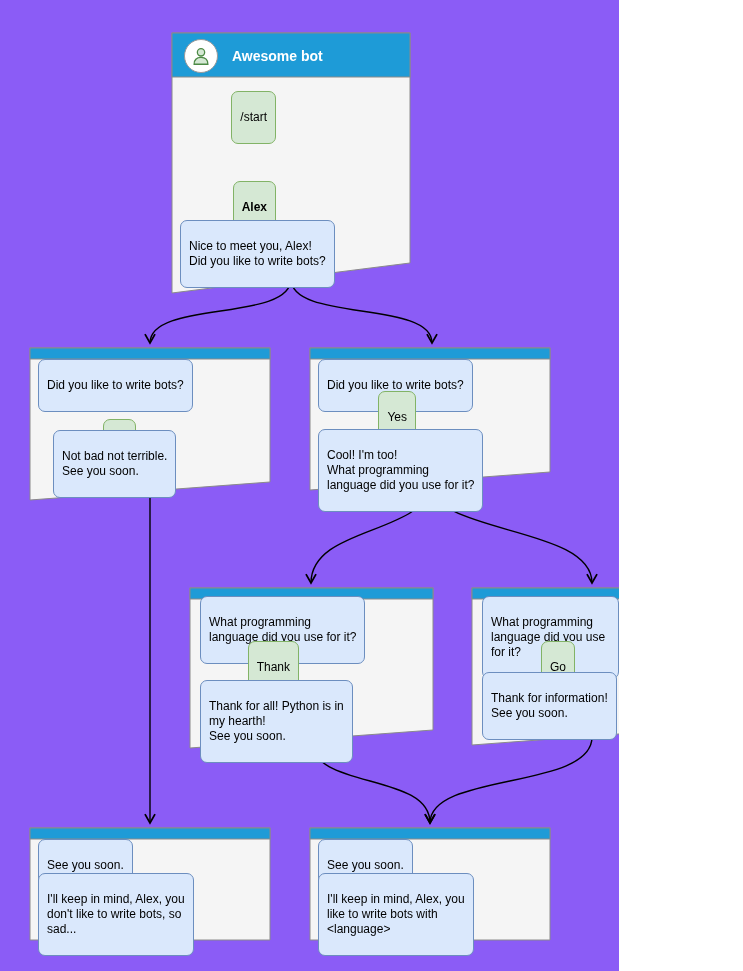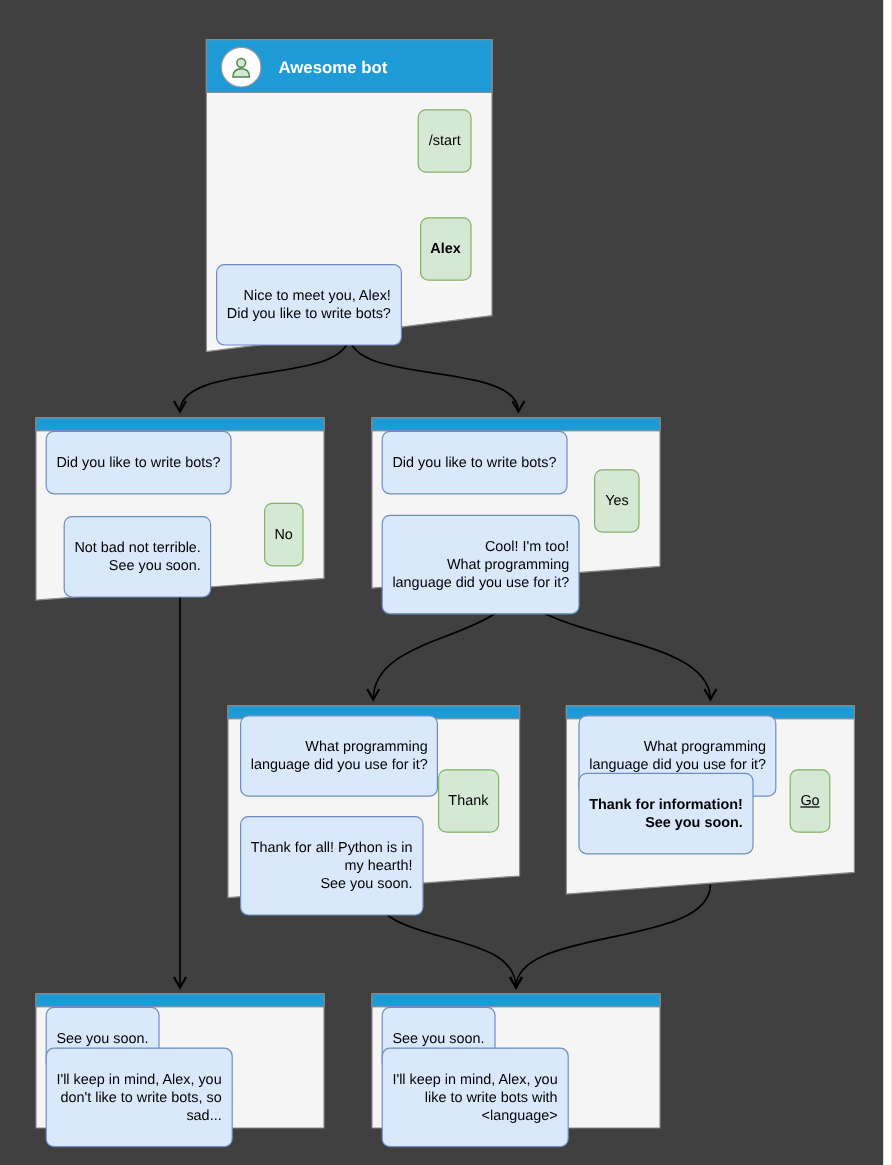--- a/index.html
+++ b/index.html
@@ -1,23 +1,22 @@
 <!DOCTYPE html>
 <html style="--header-blue: #1e9bd7; --window-bg: #f5f5f5; --window-border: #8a8a8a; --bot-bg: #dae8fc; --bot-border: #6c8ebf; --user-bg: #d5e8d4; --user-border: #82b366; --arrow-color: #000000;"><head>
 <meta charset="utf-8">
 <style>
   * { margin: 0; padding: 0; box-sizing: border-box; }
   html, body { background: #ffffff; font-family: "Liberation Sans", sans-serif; }
   #canvas {
     position: relative;
-    width: 736px;
+    width: 619px;
     height: 971px;
-    background: #404040;
+    background: #8b5cf6;
     overflow: hidden;
-    text-align: right;
   }
   #shapes-layer {
     position: absolute;
     left: 0; top: 0;
     width: 743px; height: 971px;
   }
   .window-poly { fill: var(--window-bg, #f5f5f5); stroke: var(--window-border, #8a8a8a); stroke-width: 1; }
   .header-rect { fill: var(--header-blue, #1e9bd7); stroke: var(--window-border, #8a8a8a); stroke-width: 1; }
   .flow-arrow { fill: none; stroke: var(--arrow-color, #000000); stroke-width: 1.4; }
 
@@ -130,21 +129,21 @@
   <div class="bubble bot-bubble" style="left:200px; top:596px;">What programming
 language did you use for it?</div>
   <div class="bubble user-bubble" style="top:641px; right:320px;">Thank</div>
   <div class="bubble bot-bubble" style="left:200px; top:680px;">Thank for all! Python is in
 my hearth!
 See you soon.</div>
 
   <div class="bubble bot-bubble" style="left:482px; top:596px;">What programming
 language did you use for it?</div>
   <div class="bubble user-bubble" style="top:641px; right:44px;text-decoration:underline;">Go</div>
-  <div class="bubble bot-bubble" style="left:482px; top:644px;font-weight:bold;">Thank for information!
+  <div class="bubble bot-bubble" style="left:482px; top:672px;">Thank for information!
 See you soon.</div>
 
   <div class="bubble bot-bubble" style="left:38px; top:839px;">See you soon.</div>
   <div class="bubble bot-bubble" style="left:38px; top:873px;">I'll keep in mind, Alex, you
 don't like to write bots, so
 sad...</div>
 
   <div class="bubble bot-bubble" style="left:318px; top:839px;">See you soon.</div>
   <div class="bubble bot-bubble" style="left:318px; top:873px;">I'll keep in mind, Alex, you
 like to write bots with

